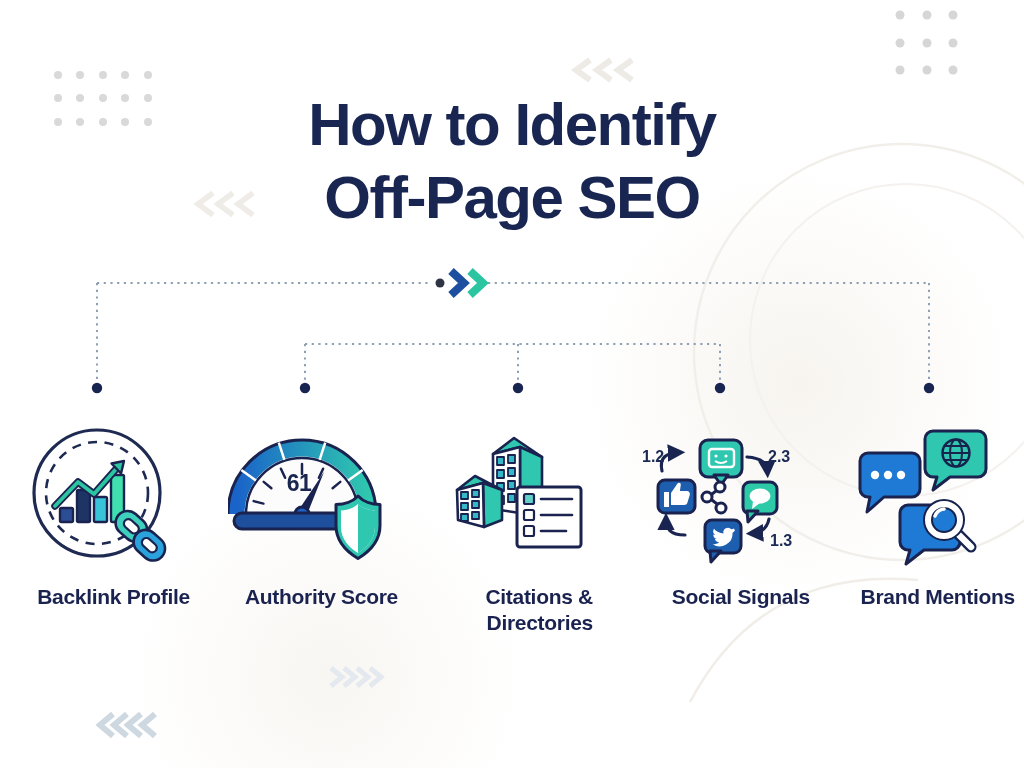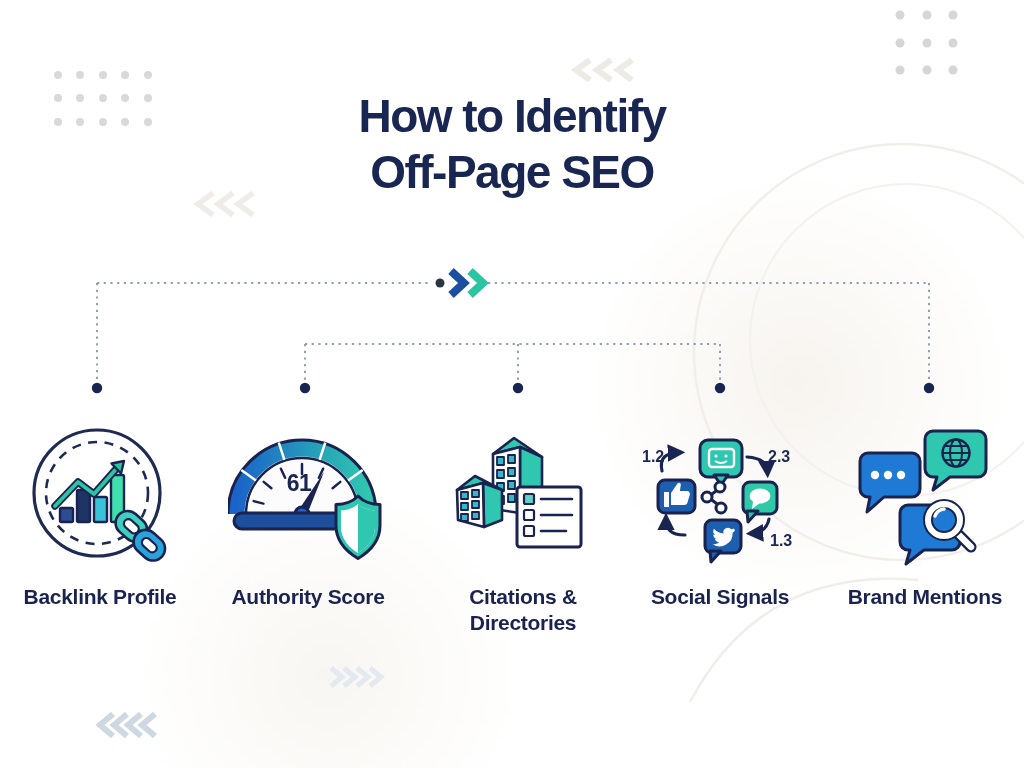--- a/index.html
+++ b/index.html
@@ -7,27 +7,27 @@
     position:relative;width:1024px;height:768px;overflow:hidden;
     font-family:"Liberation Sans","DejaVu Sans",sans-serif;
     background:
       radial-gradient(circle at 78% 50%, #f7f4ef 0, rgba(255,255,255,0) 24%),
       radial-gradient(circle at 32% 88%, #f8f6f2 0, rgba(255,255,255,0) 20%),
       #ffffff;
   }
   .layer{position:absolute;left:0;top:0;}
   .title{
     position:absolute;left:0;top:88px;width:1024px;margin:0;
-    text-align:center;color:#192652;font-weight:700;font-size:46px;
+    text-align:center;color:#192652;font-weight:700;font-size:60px;
     line-height:1.22;letter-spacing:-1.5px;
   }
   .icon-box{position:absolute;}
   .icon-box svg{display:block;}
   .item-label{
-    position:absolute;top:584px;text-align:center;color:#1a2350;
+    position:absolute;top:584px;text-align:right;color:#1a2350;
     font-weight:700;font-size:21px;line-height:1.25;letter-spacing:-0.3px;
   }
   .metric{
     position:absolute;color:#1b2a55;font-weight:700;font-size:16px;line-height:1;
   }
   .gauge-value{
     position:absolute;left:50px;top:46px;width:42px;text-align:center;
     color:#19264f;font-weight:700;font-size:23px;letter-spacing:-0.5px;
   }
 </style>

